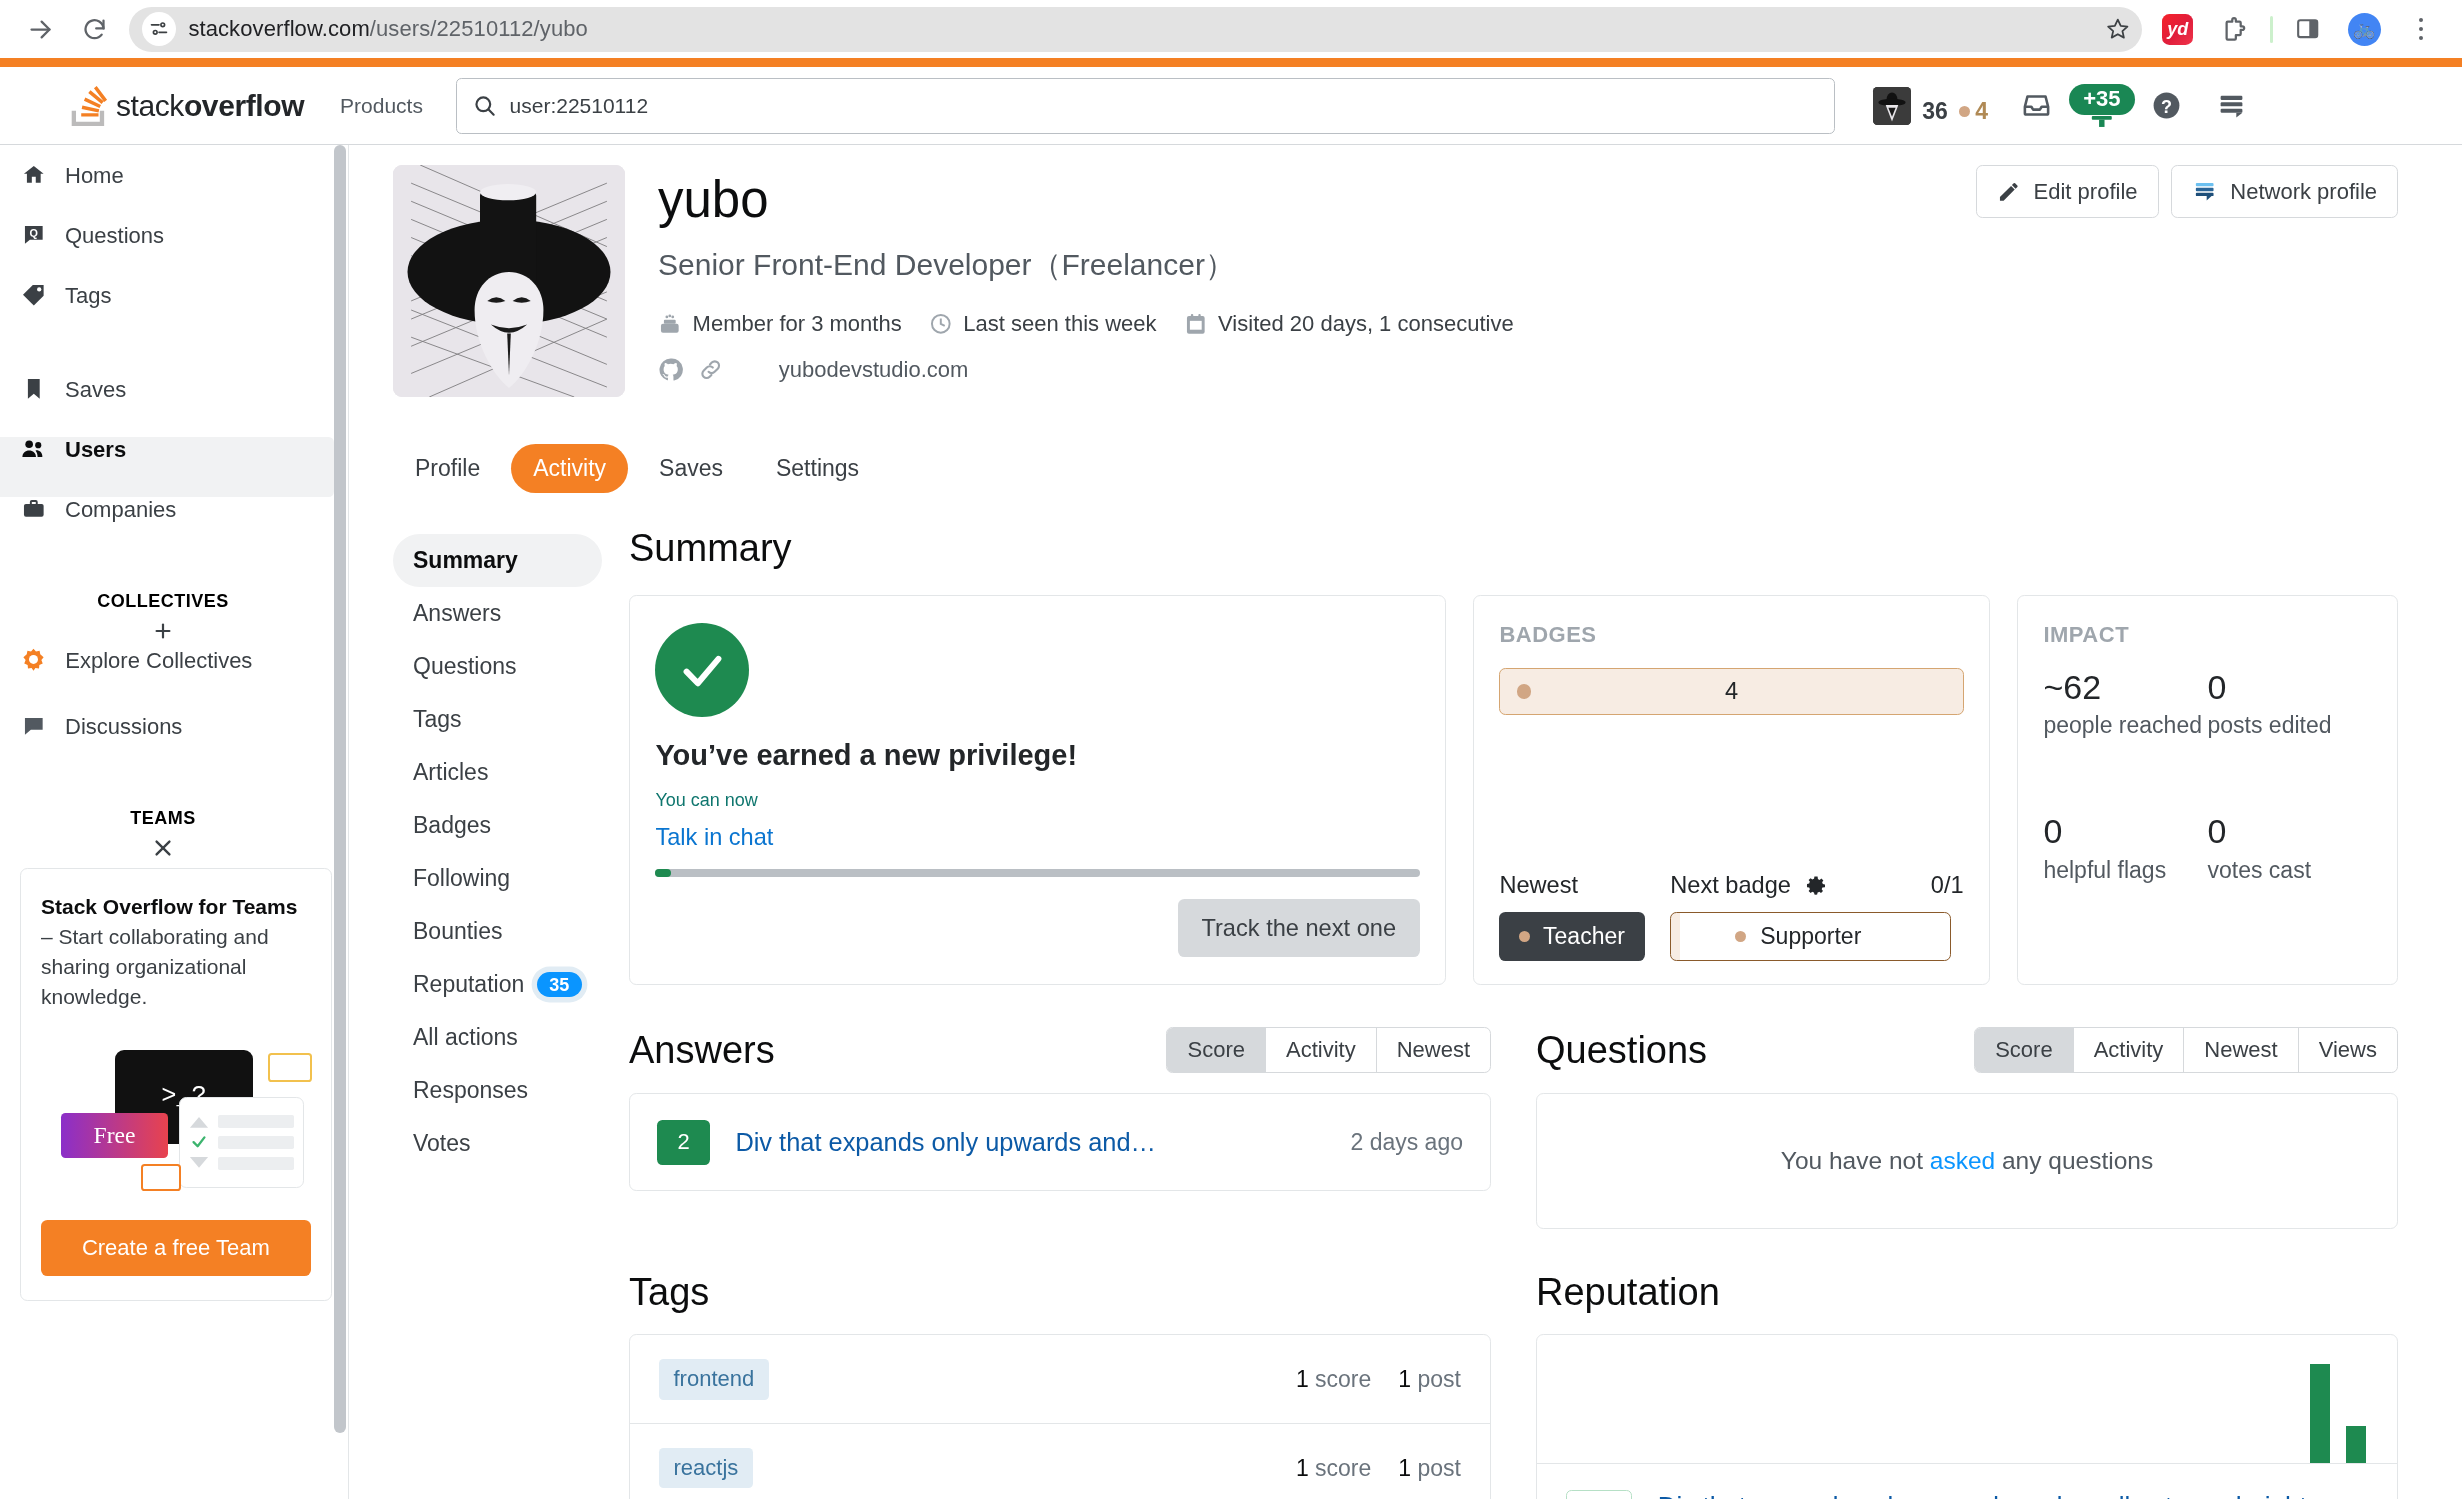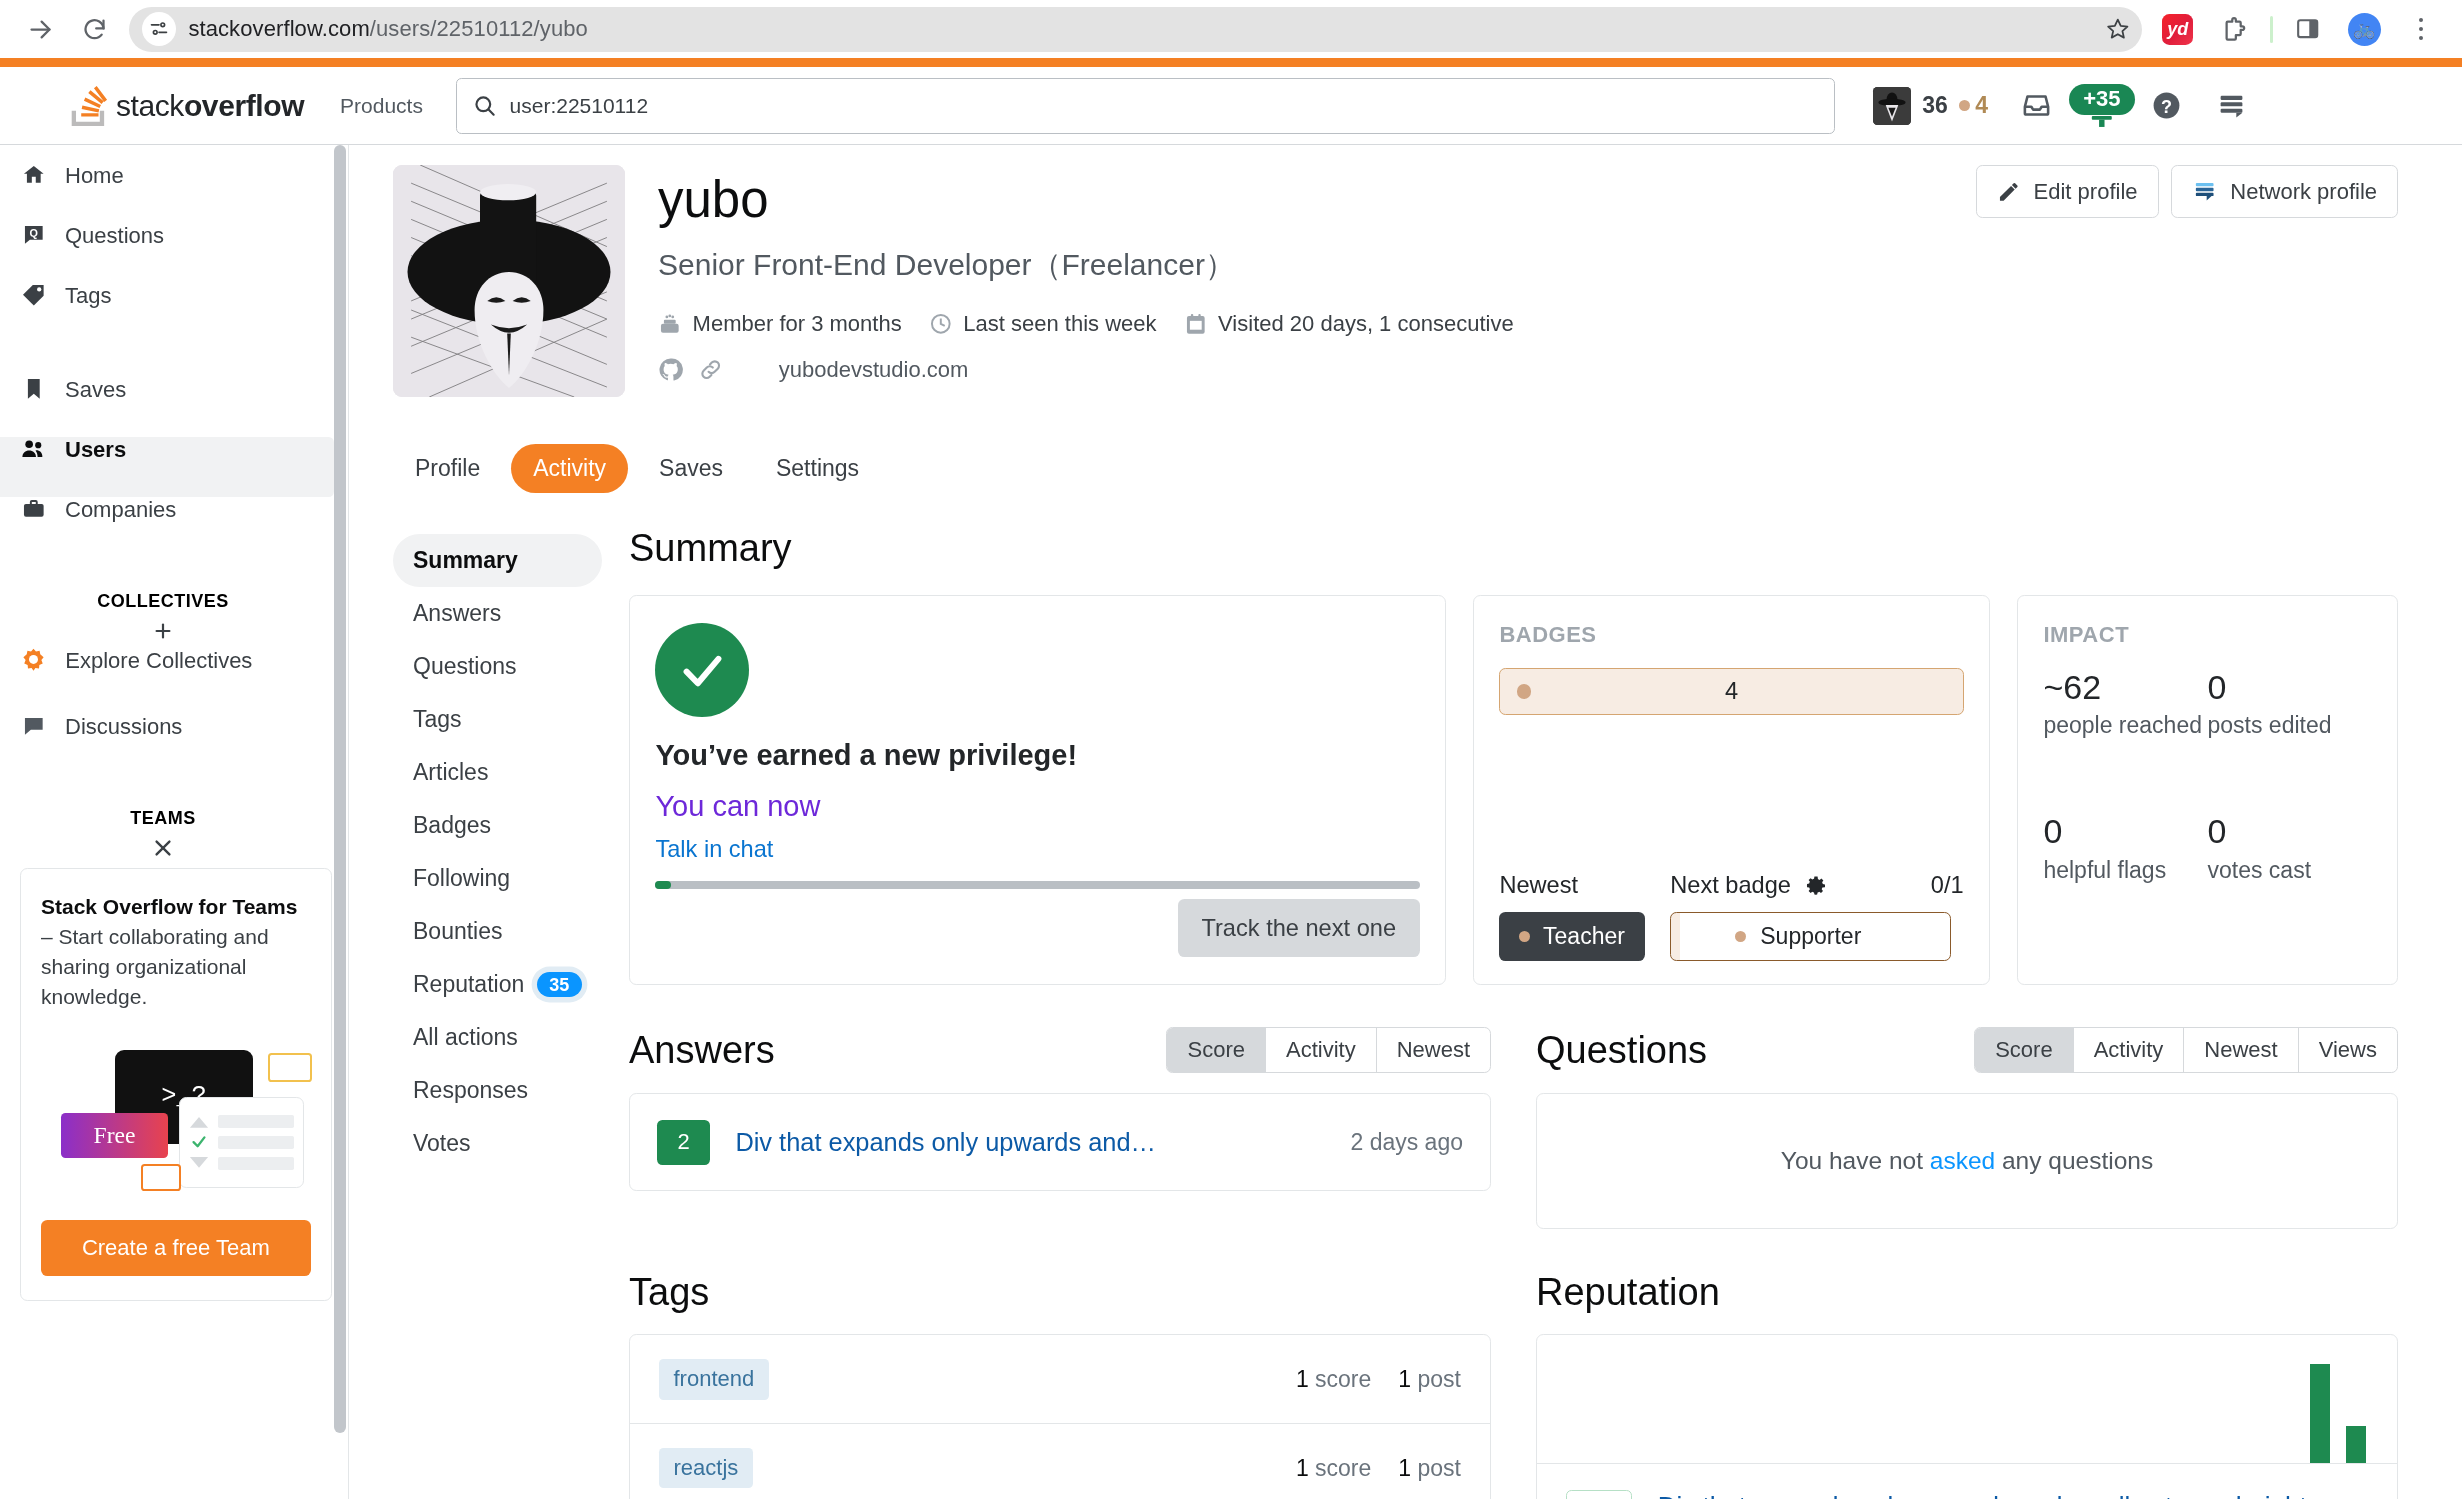--- a/index.html
+++ b/index.html
@@ -64,21 +64,21 @@
   .search-wrap {
     flex: 1 1 auto; margin-left: 33px; margin-right: 22px; max-width: 1379px;
     height: 56px; border: 1.8px solid #babfc4; border-radius: 5.4px;
     display: flex; align-items: center; padding: 0 16.3px; gap: 12.7px; background:#fff;
   }
   .search-input {
     border: none; outline: none; background: transparent; width: 100%;
     font-size: 21px; color: #3b4045; font-family: "Liberation Sans", sans-serif;
   }
   .hdr-right { display: flex; align-items: center; gap: 0; padding-right: 9px; }
-  .hdr-user { display: flex; align-items: center; gap: 11px; padding: 0 16.3px; }
+  .hdr-user { display: flex; align-items: flex-end; gap: 11px; padding: 0 16.3px; }
   .hdr-avatar {
     width: 38px; height: 38px; border-radius: 4.5px; overflow: hidden;
     background: #3a3a3a; display:flex; align-items:center; justify-content:center;
   }
   .rep-num { font-size: 23px; font-weight: 700; color: #3b4045; }
   .badge-gold { display: flex; align-items: center; gap: 5.4px; color: #b08a55; font-size: 23px; font-weight: 700; }
   .dot-bronze { width: 11px; height: 11px; border-radius: 50%; background: #d1a684; }
   .hdr-btn { width: 65px; height: 56px; display: flex; align-items: center; justify-content: center; position: relative; }
   .rep-pill {
     background: #1a8754; color: #fff; border-radius: 18px;
@@ -197,21 +197,21 @@
   .section-title { font-size: 38px; color: #0c0d0e; font-weight: 400; }
 
   .sum-cards { display: flex; gap: 27px; margin-top: 25.4px; }
   .card { border: 1.8px solid #e3e6e8; border-radius: 7.3px; background: #fff; }
   .card-priv { flex: 1 1 0; padding: 27px 25.4px; min-height: 390px; display: flex; flex-direction: column; }
   .check-circle {
     width: 94px; height: 94px; border-radius: 50%; background: #1e8a50;
     display: flex; align-items: center; justify-content: center;
   }
   .priv-title { font-size: 29px; font-weight: 700; color: #232629; margin-top: 22px; }
-  .priv-sub { font-size: 29px; color: #6d28d9; margin-top: 18px; }
+  .priv-sub { font-size: 18px; color: #0f766e; margin-top: 18px; }
   .priv-link { font-size: 23.6px; color: #0a75d0; margin-top: 12.7px; }
   .priv-bar { height: 8.2px; background: #babfc4; border-radius: 4.5px; margin-top: 18px; position: relative; }
   .priv-bar i { position: absolute; left: 0; top: 0; width: 14.5px; height: 8.2px; background: #1e8a50; border-radius: 4.5px; }
   .priv-btn {
     align-self: flex-end; margin-top: auto; background: #d6d9dc; border: none;
     border-radius: 6.4px; height: 58px; padding: 0 23.6px; font-size: 23.6px; color: #3b4045;
     font-family: "Liberation Sans", sans-serif;
   }
   .card-badges { width: 517px; flex: 0 0 517px; padding: 25.4px 25.4px 23.6px; display: flex; flex-direction: column; }
   .card-impact { width: 381px; flex: 0 0 381px; padding: 25.4px 25.4px 23.6px; }

